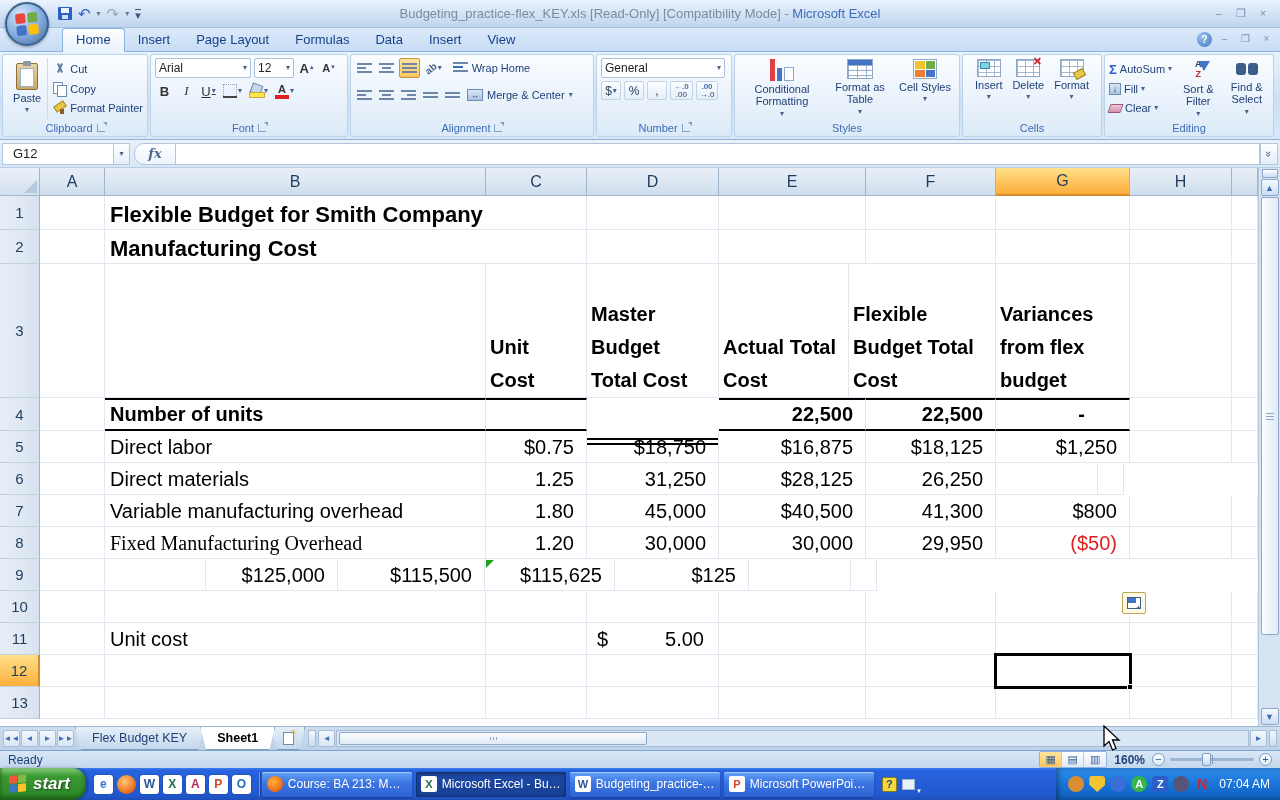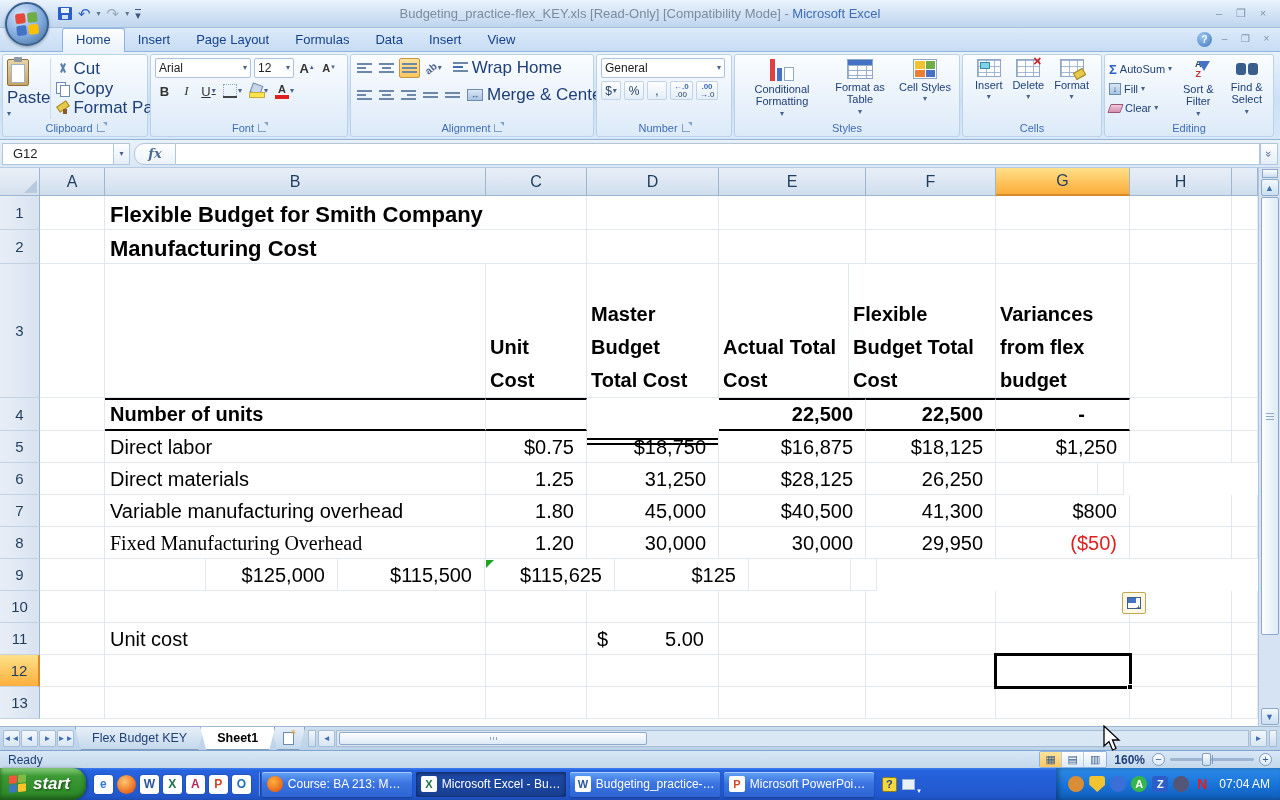--- a/index.html
+++ b/index.html
@@ -33,25 +33,25 @@
 .trctrl{position:absolute;right:5px;top:4px;display:flex;gap:4px;align-items:center}
 .helpb{width:15px;height:15px;border-radius:50%;background:radial-gradient(circle at 35% 30%,#9CC4F2,#3F77C0);color:#fff;font-size:10px;font-weight:bold;text-align:center;line-height:15px}
 .wb2{width:17px;height:13px;text-align:center;font-size:10px;line-height:12px;color:#7E93AC}
 
 
 .ribbon{height:88px;background:linear-gradient(#E8F2FD,#CCE0F5 55%,#D6E7F8);display:flex;gap:2px;padding:2px;border-bottom:1px solid #95B3D7}
 .rgroup{position:relative;border:1px solid #BCD2E8;border-radius:3px;background:linear-gradient(#FAFDFF,#EAF2FB 55%,#DCEAF8);padding:3px 4px 17px;flex:none}
 .glabel{position:absolute;left:0;right:0;bottom:1px;height:14px;display:flex;justify-content:center;align-items:center;gap:4px;font-size:11px;color:#3E6DB5}
 .dl{width:8px;height:8px;border-left:1px solid #7FA1C8;border-bottom:1px solid #7FA1C8;position:relative}
 .dl:after{content:"";position:absolute;right:-2px;top:-2px;border-top:4px solid #7FA1C8;border-left:4px solid transparent}
-.rlabel{font-size:17px;color:#1F3F77;white-space:nowrap}
+.rlabel{font-size:11px;color:#1F3F77;white-space:nowrap}
 .caret{font-size:8px;color:#4A628A;line-height:1}
 
 .g-clipboard{width:146px;display:flex}
-.pastebtn{width:46px;display:flex;flex-direction:column;align-items:flex-start;justify-content:center;gap:2px;border-right:1px solid #C9DBEC}
+.pastebtn{width:46px;display:flex;flex-direction:column;align-items:center;justify-content:center;gap:2px;border-right:1px solid #C9DBEC}
 .ic-paste{width:22px;height:27px;background:linear-gradient(#E8D3A8,#C9A562);border:1px solid #8C6F3A;border-radius:2px;position:relative}
 .ic-paste:before{content:"";position:absolute;left:3px;top:4px;right:3px;bottom:2px;background:#fff;border:1px solid #9FB3C8}
 .ic-paste:after{content:"";position:absolute;left:6px;top:-3px;width:8px;height:5px;background:#8F97A3;border-radius:1px}
 .cstack{flex:1;display:flex;flex-direction:column;justify-content:space-evenly;padding-left:5px}
 .srow{display:flex;align-items:center;gap:4px;height:17px}
 .ic-cut{width:13px;height:13px;position:relative}
 .ic-cut:before,.ic-cut:after{content:"";position:absolute;left:6px;top:0;width:2px;height:10px;background:#5B7FA6}
 .ic-cut:before{transform:rotate(25deg)}
 .ic-cut:after{transform:rotate(-25deg)}
 .ic-copy{width:13px;height:13px;position:relative}

